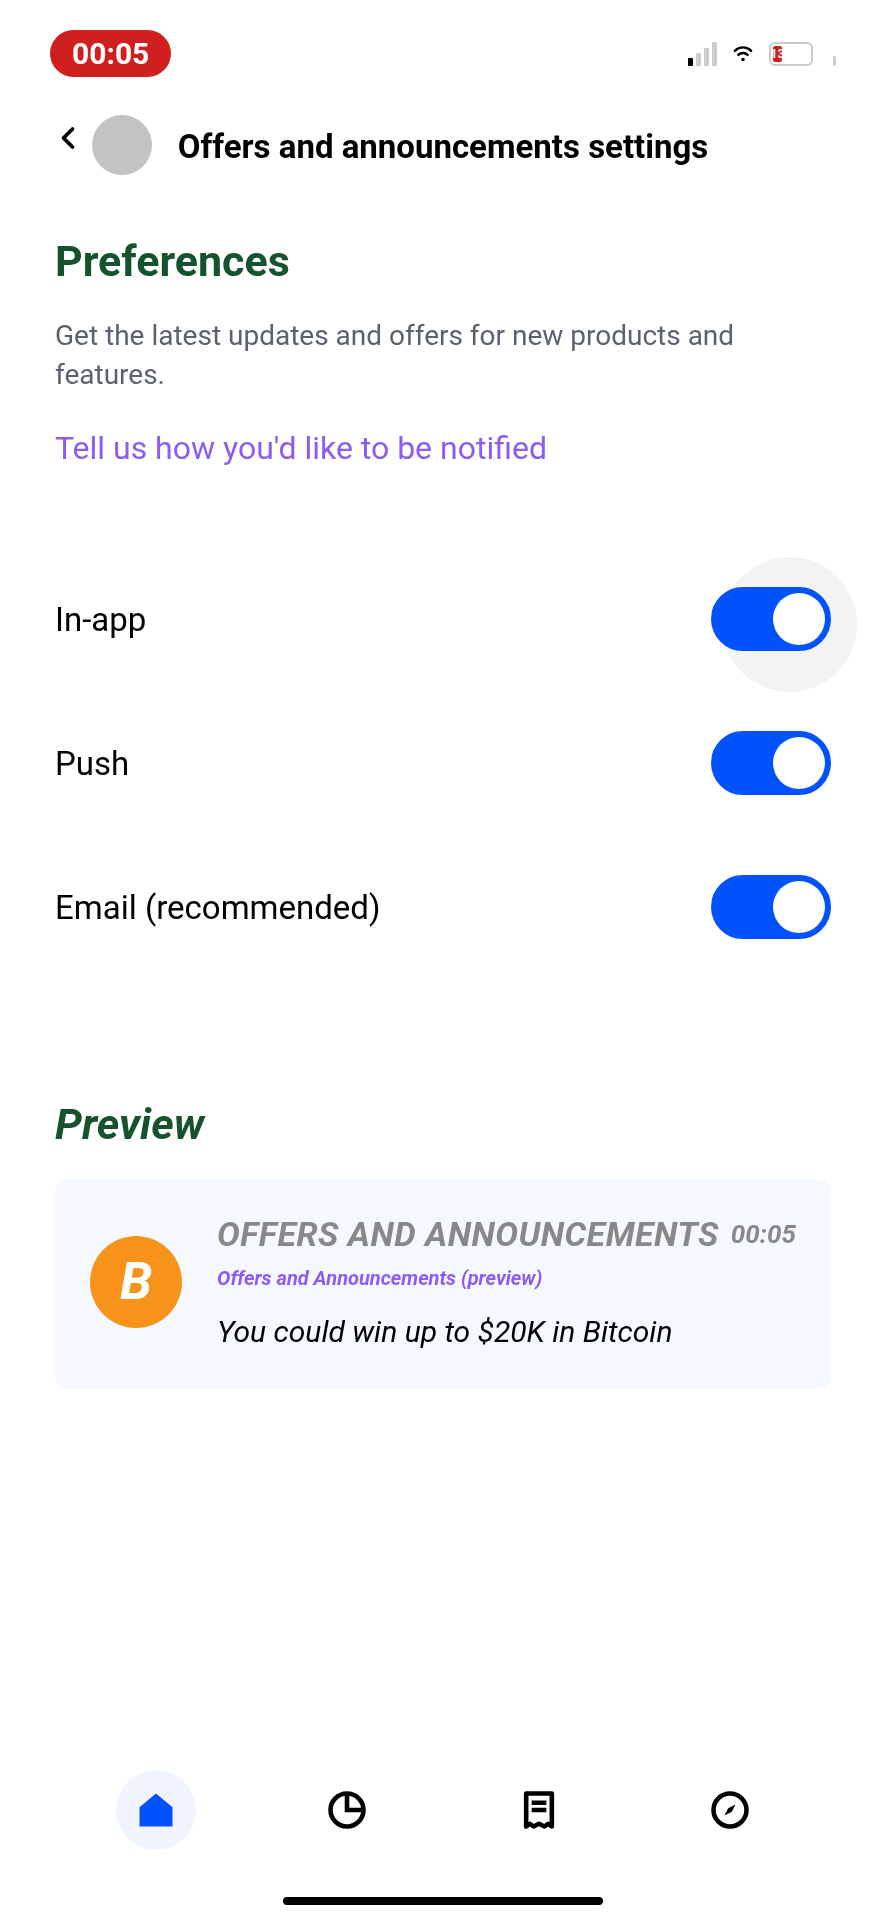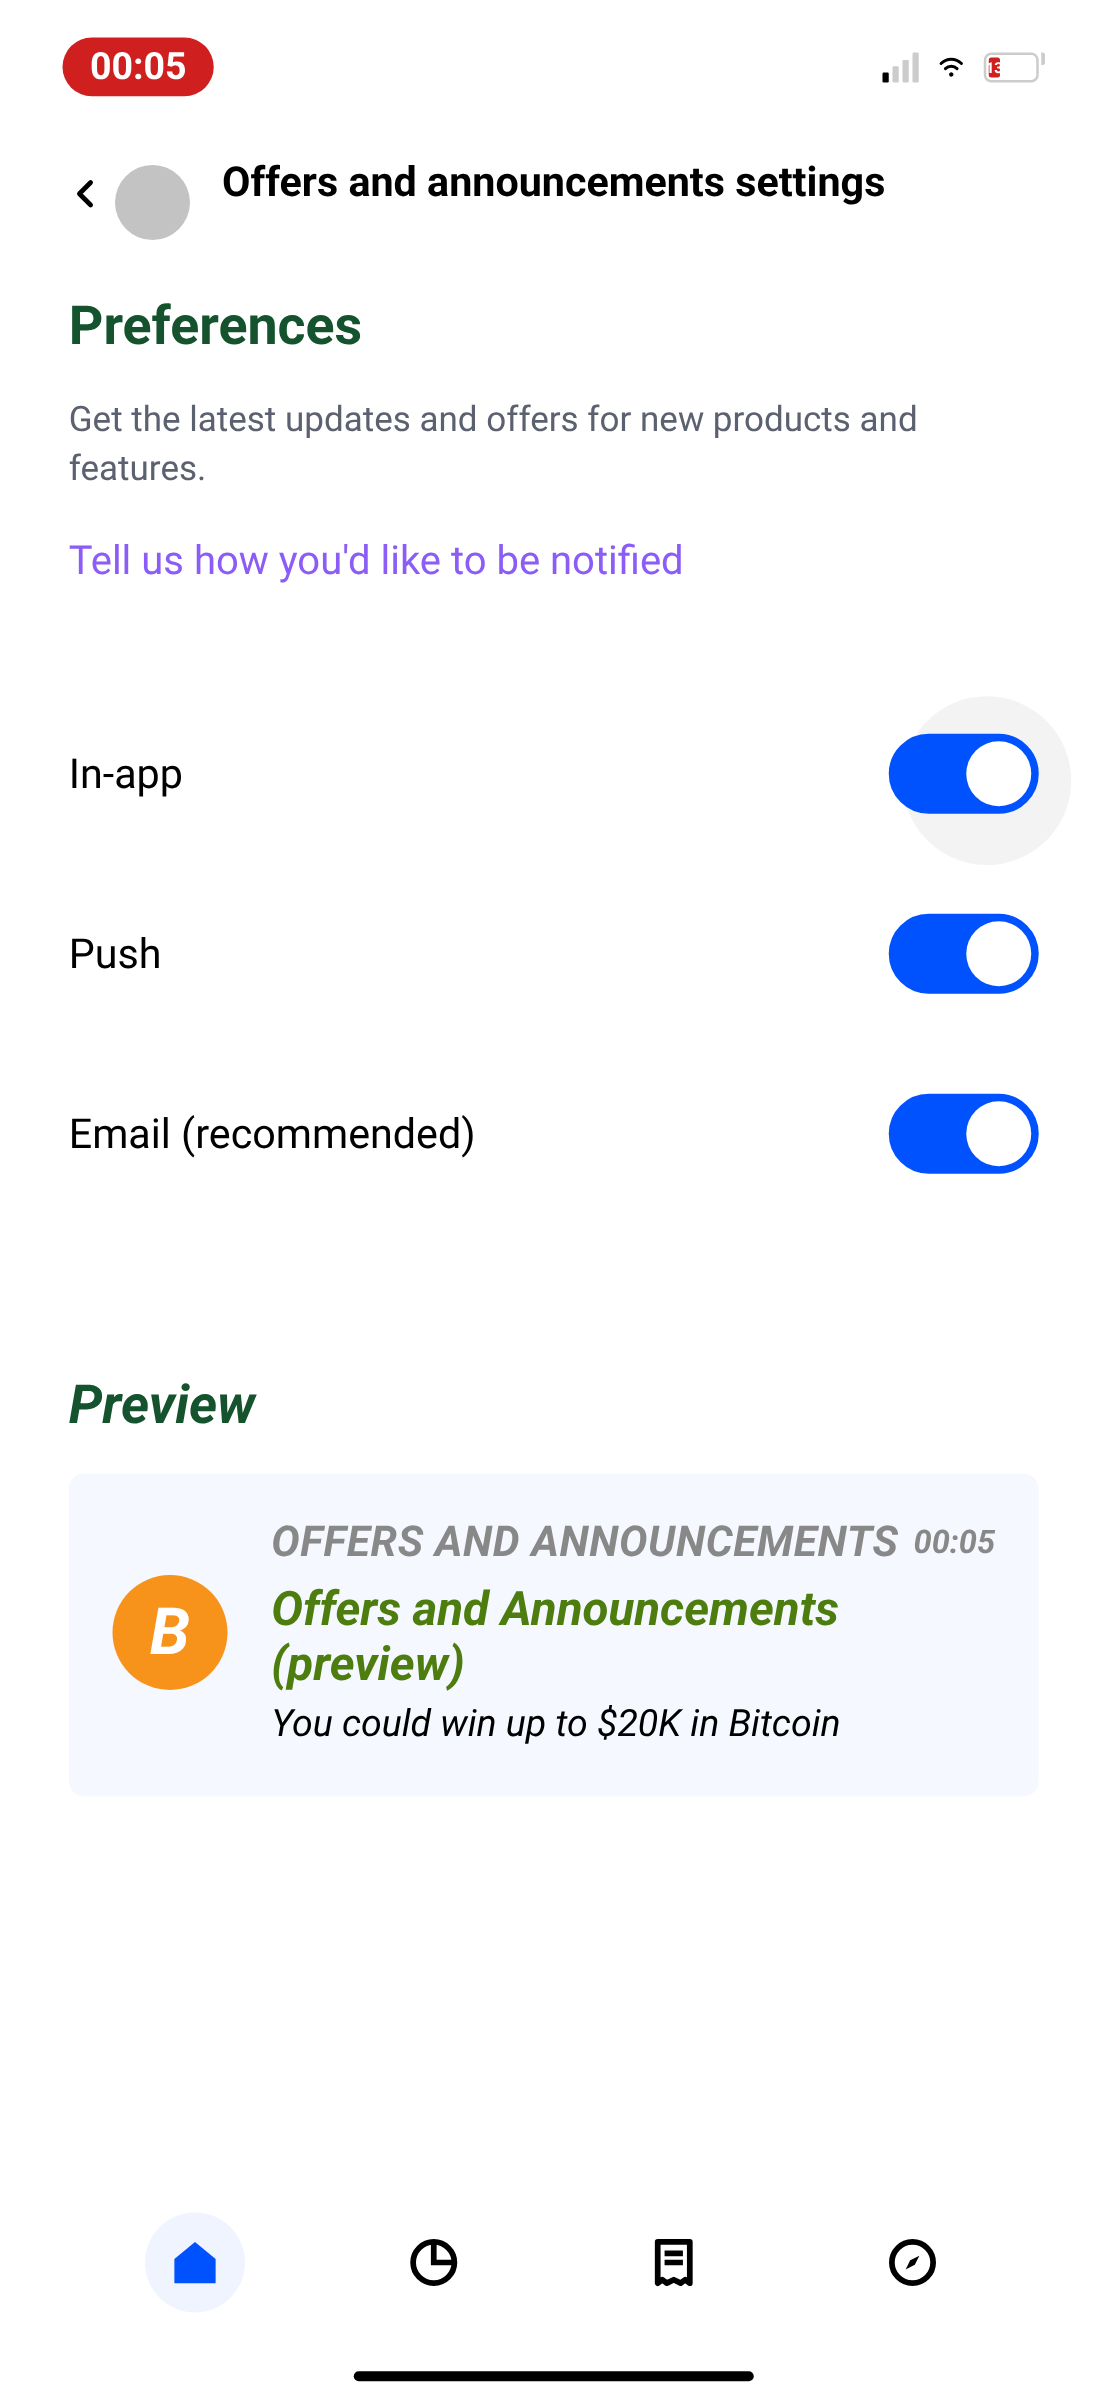--- a/index.html
+++ b/index.html
@@ -45,22 +45,22 @@
       background: #cccccc;
       border-radius: 1px;
     }
     .signal-bars span:nth-child(1) { height: 8px; background: #000; }
     .signal-bars span:nth-child(2) { height: 13px; }
     .signal-bars span:nth-child(3) { height: 18px; }
     .signal-bars span:nth-child(4) { height: 24px; }
     .wifi-icon svg { width: 28px; height: 28px; }
     .battery {
       display: flex;
-      align-items: flex-start;
-      gap: 2px;
+      align-items: flex-end;
+      gap: 20px;
     }
     .battery-body {
       border: 2px solid #ccc;
       border-radius: 6px;
       width: 44px;
       height: 24px;
       position: relative;
       padding: 2px;
     }
     .battery-fill {
@@ -78,21 +78,21 @@
       white-space: nowrap;
     }
     .battery-tip {
       width: 3px;
       height: 10px;
       background: #ccc;
       border-radius: 0 2px 2px 0;
     }
     .header {
       display: flex;
-      align-items: flex-start;
+      align-items: flex-end;
       padding: 30px 40px 30px 40px;
       position: relative;
     }
     .back-button {
       position: absolute;
       left: 40px;
       width: 56px;
       height: 56px;
       display: flex;
       align-items: center;
@@ -222,24 +222,24 @@
       font-weight: 700;
       color: #888;
       letter-spacing: 0.5px;
     }
     .preview-time {
       font-size: 26px;
       font-weight: 700;
       color: #888;
     }
     .preview-title {
-      font-size: 38px;
-      font-weight: 700;
-      color: #4d7c0f;
-      margin-bottom: 8px;
+      font-size: 20px;
+      font-weight: 700;
+      color: #8b5cf6;
+      margin-bottom: 24px;
     }
     .preview-body {
       font-size: 30px;
       color: #000;
     }
     .bottom-nav {
       position: absolute;
       bottom: 40px;
       left: 0;
       right: 0;

